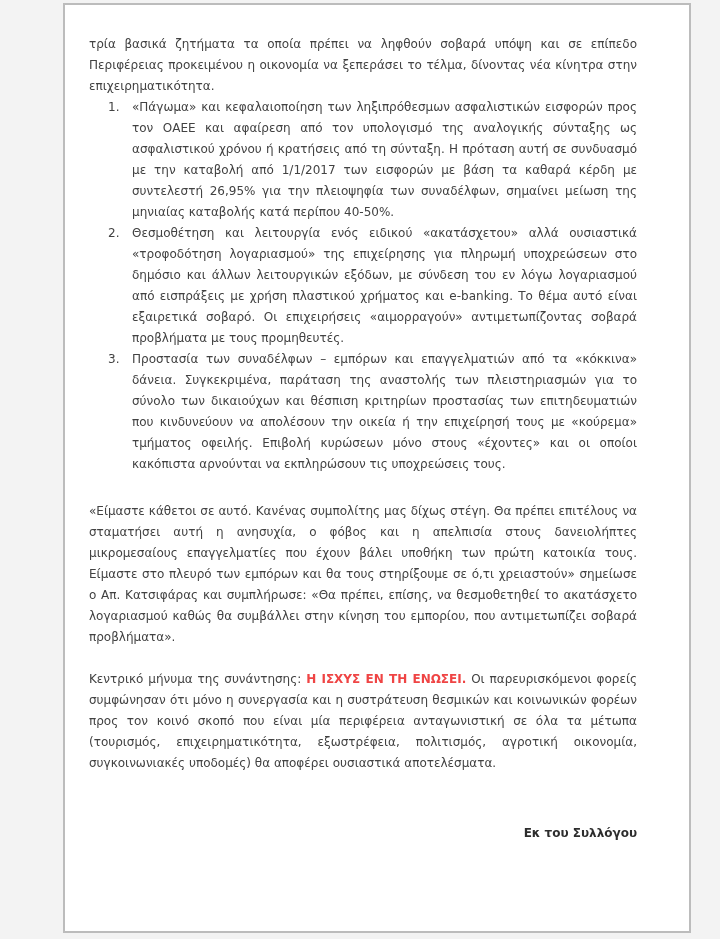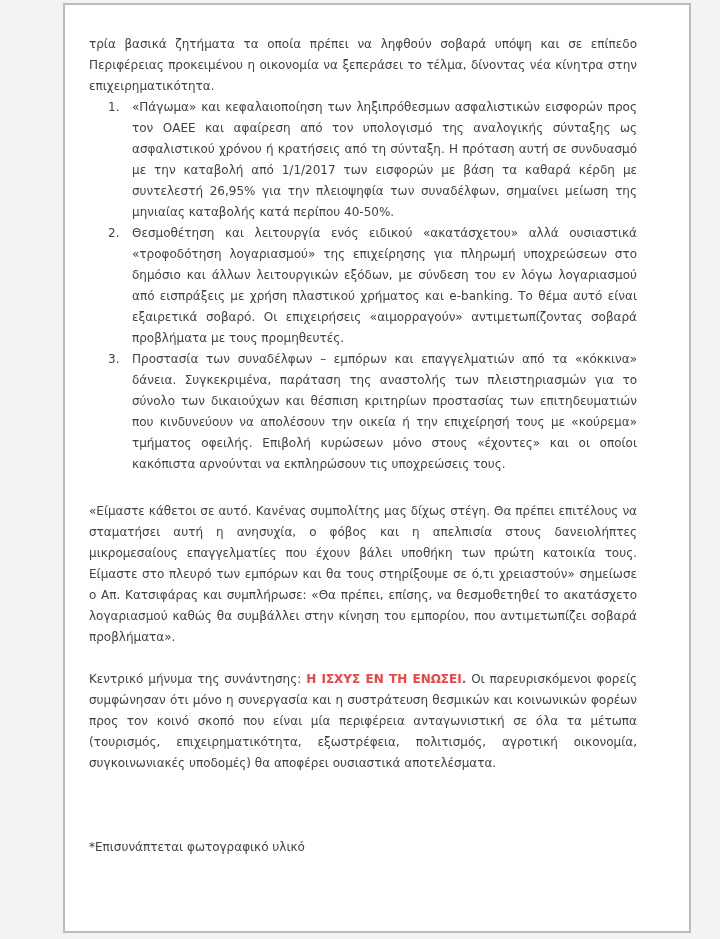--- a/index.html
+++ b/index.html
@@ -101,18 +101,18 @@
         <li class="list-item">
           <span class="list-number">3.</span>
           <span class="list-text">Προστασία των συναδέλφων – εμπόρων και επαγγελματιών από τα «κόκκινα» δάνεια. Συγκεκριμένα, παράταση της αναστολής των πλειστηριασμών για το σύνολο των δικαιούχων και θέσπιση κριτηρίων προστασίας των  επιτηδευματιών που κινδυνεύουν να απολέσουν την οικεία ή την επιχείρησή τους με «κούρεμα» τμήματος οφειλής.  Επιβολή κυρώσεων μόνο στους «έχοντες» και οι οποίοι κακόπιστα αρνούνται να εκπληρώσουν τις υποχρεώσεις τους.</span>
         </li>
       </ol>
 
       <p class="quote-paragraph">«Είμαστε κάθετοι σε αυτό. Κανένας συμπολίτης μας δίχως στέγη. Θα πρέπει επιτέλους να σταματήσει αυτή η ανησυχία, ο φόβος και η απελπισία στους δανειολήπτες μικρομεσαίους επαγγελματίες που έχουν βάλει υποθήκη των πρώτη κατοικία τους. Είμαστε στο πλευρό των εμπόρων και θα τους στηρίξουμε σε ό,τι χρειαστούν» σημείωσε ο Απ. Κατσιφάρας και συμπλήρωσε: «Θα πρέπει, επίσης, να θεσμοθετηθεί το ακατάσχετο λογαριασμού καθώς θα συμβάλλει στην κίνηση του εμπορίου, που αντιμετωπίζει σοβαρά προβλήματα».</p>
 
       <p class="key-message-paragraph"><span class="key-message-prefix">Κεντρικό μήνυμα της συνάντησης: </span><span class="key-message-highlight">Η ΙΣΧΥΣ ΕΝ ΤΗ ΕΝΩΣΕΙ.</span><span class="key-message-suffix"> Οι παρευρισκόμενοι φορείς συμφώνησαν ότι μόνο η συνεργασία και η συστράτευση θεσμικών και κοινωνικών φορέων προς τον κοινό σκοπό που είναι μία  περιφέρεια ανταγωνιστική σε όλα τα μέτωπα (τουρισμός, επιχειρηματικότητα, εξωστρέφεια, πολιτισμός, αγροτική οικονομία, συγκοινωνιακές υποδομές) θα αποφέρει ουσιαστικά αποτελέσματα.</span></p>
 
+      <p class="signature-line">Εκ του Συλλόγου</p>
 
-      <p class="footnote-line">*Επισυνάπτεται φωτογραφικό υλικό</p>
 
     </div>
   </div>
 </div>
 
 </body></html>

